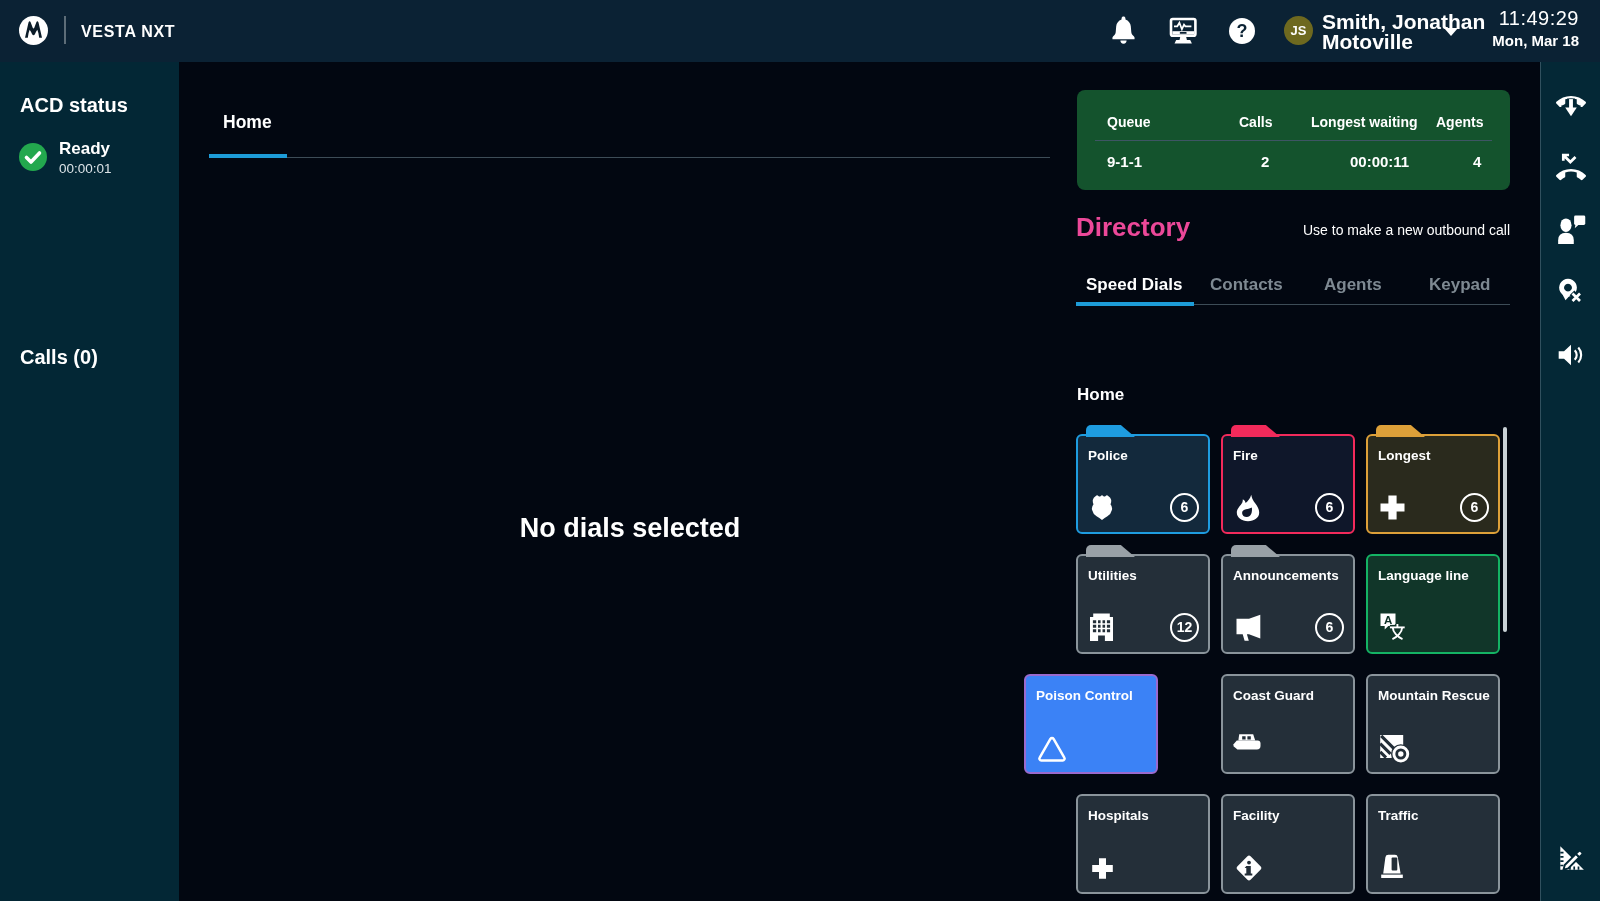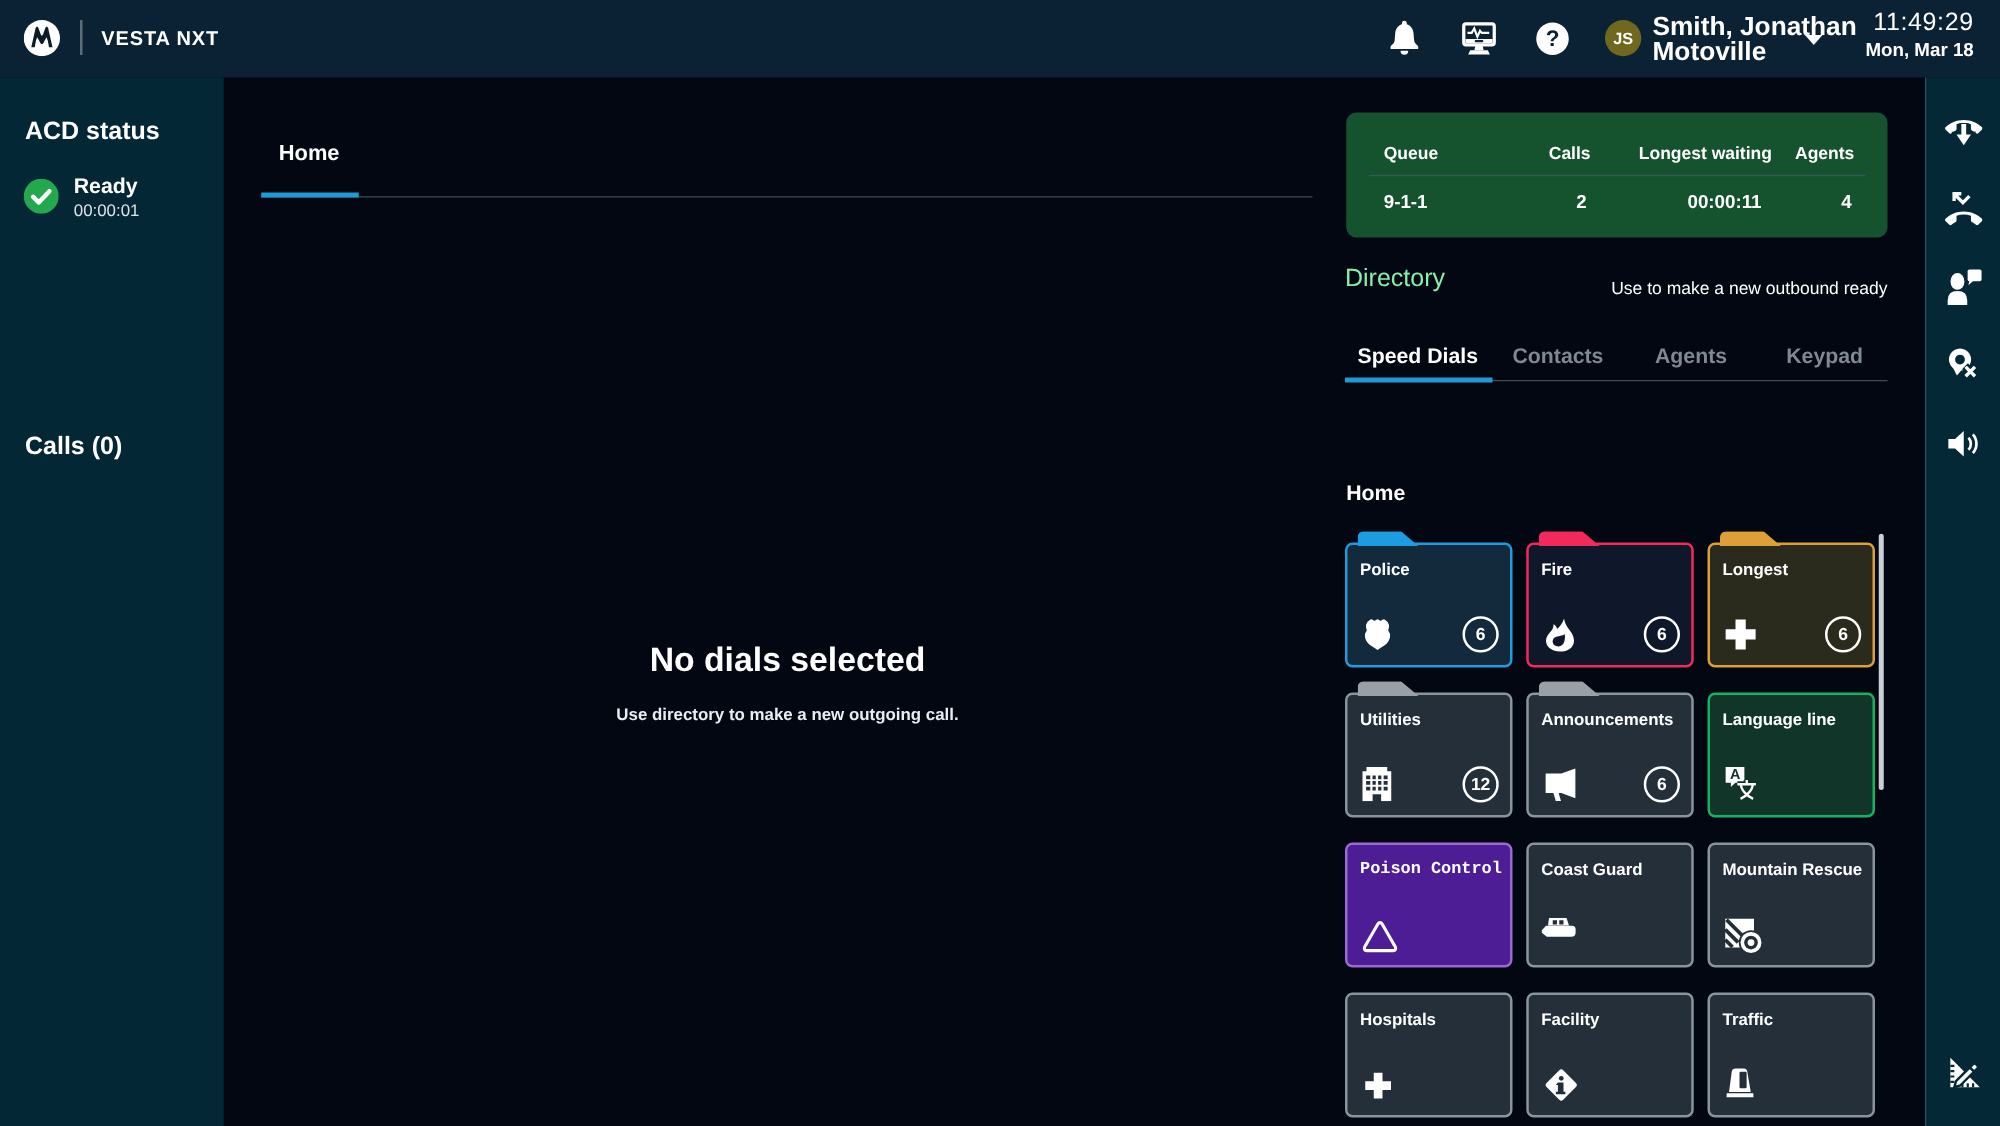--- a/index.html
+++ b/index.html
@@ -41,21 +41,21 @@
 #nocall { position:absolute; left:230px; top:513px; width:800px; text-align:center; color:#fff; font-size:27px; font-weight:bold; }
 #nocallsub { position:absolute; left:230px; top:564px; width:800px; text-align:center; color:#e8edf0; font-size:13.5px; font-weight:600; }
 
 
 #qcard { position:absolute; left:1077px; top:90px; width:433px; height:100px; background:#14532d; border-radius:8px; }
 .qh { position:absolute; top:24px; color:#fff; font-size:14px; font-weight:bold; }
 .qv { position:absolute; top:63px; color:#fff; font-size:15px; font-weight:bold; }
 #qsep { position:absolute; left:18px; top:50px; width:397px; height:1px; background:#3e5564; }
 
 
-#dirtitle { position:absolute; left:1076px; top:212px; color:#86efac; font-size:20px; font-weight:normal; }
+#dirtitle { position:absolute; left:1076px; top:212px; color:#ec4899; font-size:26px; font-weight:bold; }
 #dirhint { position:absolute; right:90px; top:222px; color:#fff; font-size:14px; }
 .dtab { position:absolute; top:275px; font-size:17px; font-weight:bold; color:#7e8992; }
 #dtab1 { left:1086px; color:#fff; }
 #dtab2 { left:1210px; }
 #dtab3 { left:1324px; }
 #dtab4 { left:1429px; }
 #dtabline { position:absolute; left:1076px; top:304px; width:434px; height:1px; background:#3d4c57; }
 #dtabblue { position:absolute; left:1076px; top:302px; width:118px; height:3.5px; background:#1d9cd8; }
 #searchbox { position:absolute; left:1077px; top:328px; width:432px; height:35px; border:1px solid #69757f; border-radius:4px; }
 #searchtxt { position:absolute; left:11px; top:10px; color:#9aa5ae; font-size:14px; }
@@ -109,36 +109,35 @@
     <path d="M7.5 14.5 L12 19 L20.5 10" fill="none" stroke="#fff" stroke-width="3.6" stroke-linecap="round" stroke-linejoin="round"></path>
   </svg>
   <div id="readytxt">Ready</div>
   <div id="readytimer">00:00:01</div>
   <div id="callstitle">Calls (0)</div>
 
   <div id="hometab">Home</div>
   <div id="tabline"></div>
   <div id="tabblue"></div>
   <div id="nocall">No dials selected</div>
-  <div id="nocallsub">Use directory to make a new outgoing call.</div>
 
   <div id="qcard">
     <div class="qh" style="left:30px;">Queue</div>
     <div class="qh" style="left:162px;">Calls</div>
     <div class="qh" style="left:234px;">Longest waiting</div>
     <div class="qh" style="left:359px;">Agents</div>
     <div id="qsep"></div>
     <div class="qv" style="left:30px;">9-1-1</div>
     <div class="qv" style="left:184px;">2</div>
     <div class="qv" style="left:273px;">00:00:11</div>
     <div class="qv" style="left:396px;">4</div>
   </div>
 
   <div id="dirtitle">Directory</div>
-  <div id="dirhint">Use to make a new outbound ready</div>
+  <div id="dirhint">Use to make a new outbound call</div>
   <div class="dtab" id="dtab1">Speed Dials</div>
   <div class="dtab" id="dtab2">Contacts</div>
   <div class="dtab" id="dtab3">Agents</div>
   <div class="dtab" id="dtab4">Keypad</div>
   <div id="dtabline"></div>
   <div id="dtabblue"></div>
   <div id="dirhome">Home</div>
   <div id="cards">
       <div class="fcard" style="left:1076px;top:434px;border-color:#1e9ce0;background:#13293c;">
         <div class="ftab" style="background:#1e9ce0;"></div>
@@ -191,21 +190,21 @@
               <path d="M9.9 14.4 h14.8"></path>
             </g>
             <g stroke="#fff" stroke-width="1.9" fill="none">
               <path d="M17.4 11 v3.4"></path>
               <path d="M9.9 14.4 h14.8"></path>
               <path d="M22.1 14.7 c0 4.3-5.2 9.5-9.7 11.4"></path>
               <path d="M12.8 14.7 c0 4.3 5.2 9.5 9.7 11.4"></path>
             </g>
           </svg></div>
       </div>
-      <div class="fcard" style="left:1076px;top:674px;border-color:#9a6ace;background:#4c1d95;font-family:Liberation Mono, monospace;">
+      <div class="fcard" style="left:1024px;top:674px;border-color:#9a6ace;background:#3b82f6;">
         <div class="ftitle">Poison Control</div>
         <div class="fico" style="bottom:9px;left:12px;"><svg width="28" height="27" viewBox="0 0 28 27">
             <path d="M12.4 3 a1.9 1.9 0 0 1 3.2 0 L26.3 21.6 a1.9 1.9 0 0 1-1.6 2.9 H3.3 a1.9 1.9 0 0 1-1.6-2.9 z" fill="none" stroke="#fff" stroke-width="2.5"></path>
           </svg></div>
       </div>
       <div class="fcard" style="left:1221px;top:674px;border-color:#8a949b;background:#242f39;">
         <div class="ftitle">Coast Guard</div>
         <div class="fico" style="bottom:16px;left:10px;"><svg width="28" height="22" viewBox="0 0 28 22">
             <path d="M6.2 0.3 H20.2 L22.2 6.4 H5.4 Z" fill="#fff"></path>
             <path d="M9.2 2.2 h3.4 v3.4 H9.2 z M14.4 2.2 h3.4 v3.4 h-3.4 z" fill="#232e38"></path>

